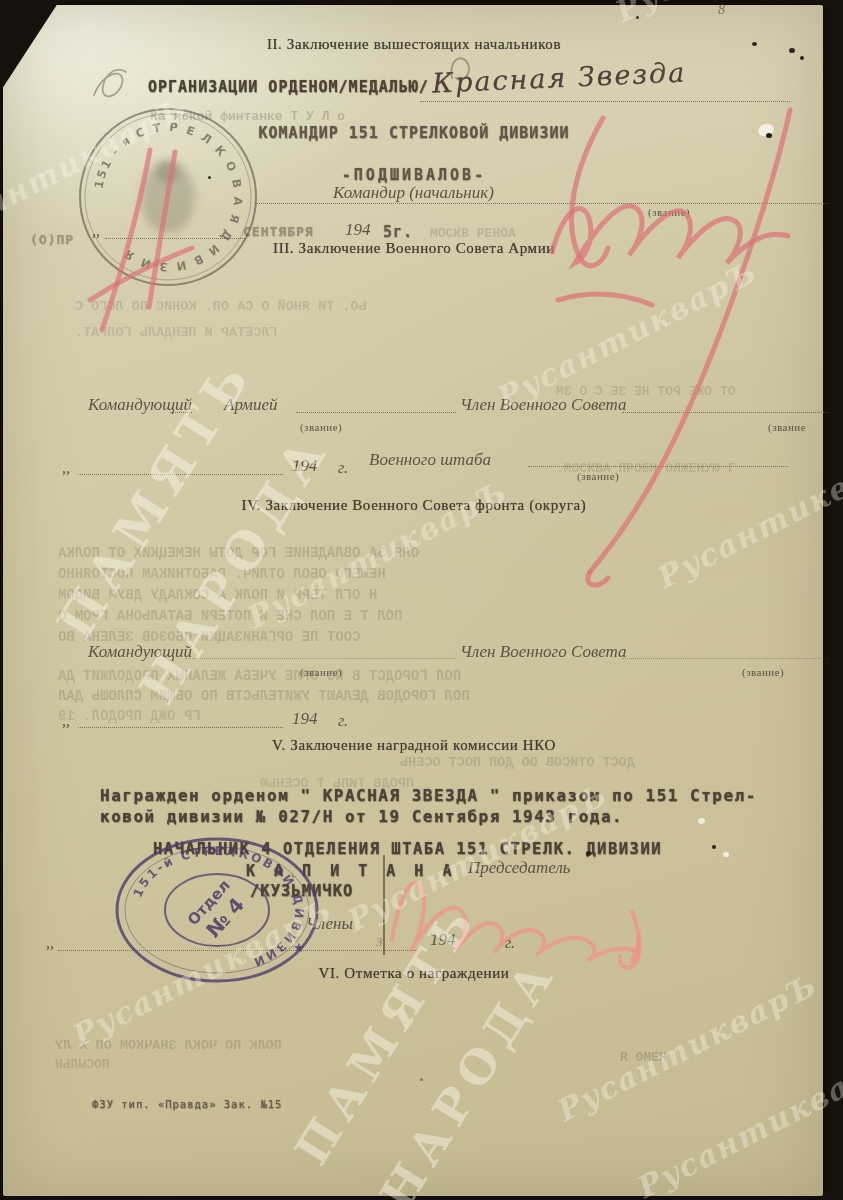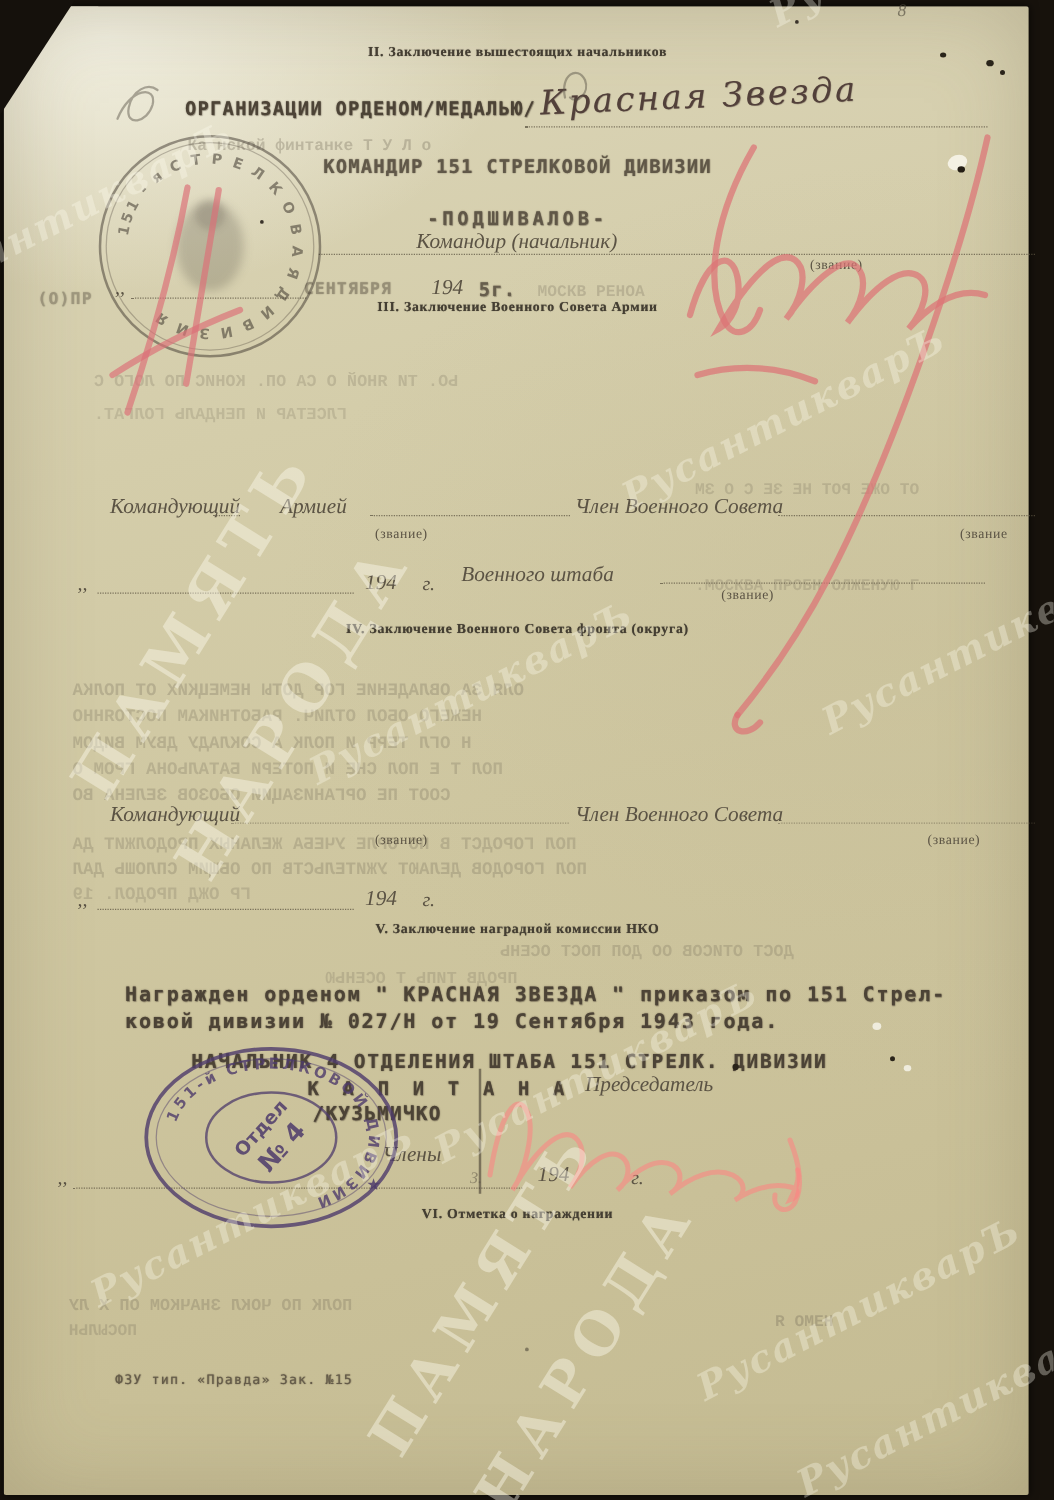--- a/index.html
+++ b/index.html
@@ -9,21 +9,21 @@
     background:
       radial-gradient(ellipse 520px 330px at 10% 2%, rgba(242,240,226,.95), rgba(242,240,226,0) 62%),
       radial-gradient(ellipse 700px 520px at 88% 42%, rgba(196,187,148,.38), rgba(196,187,148,0) 72%),
       linear-gradient(166deg,#dcd6ba 0%,#d4cdaa 28%,#cfc7a1 52%,#c9c098 78%,#c4bb92 100%);
     box-shadow: inset 0 0 70px rgba(116,104,76,.28), 0 0 8px rgba(0,0,0,.7);}
   .fold-hl{position:absolute;left:3px;top:5px;width:76px;height:110px;background:#f0eddf;
     clip-path:polygon(0 0,76px 0,0 110px);}
   .fold{position:absolute;left:0;top:0;width:70px;height:100px;background:#15110c;
     clip-path:polygon(0 0,60px 0,0 92px);}
   .abs{position:absolute;white-space:nowrap;}
-  .h{font-family:"Liberation Serif",serif;font-weight:bold;color:#443e32;font-size:11px;
+  .h{font-family:"Liberation Serif",serif;font-weight:normal;color:#443e32;font-size:15px;
      letter-spacing:.6px;text-shadow:0 0 .7px rgba(68,62,50,.8);}
   .cx{left:0;width:828px;text-align:center;}
   .t{font-family:"DejaVu Sans Mono",monospace;font-weight:bold;color:#4c4336;font-size:15px;
      letter-spacing:1px;text-shadow:0 0 1.2px rgba(76,66,52,.75),.5px .5px .6px rgba(76,66,52,.4);}
   .p{font-family:"Liberation Serif",serif;font-style:italic;color:#5b5344;font-size:16px;}
   .rank{font-family:"Liberation Serif",serif;color:#5b5344;font-size:11px;letter-spacing:.5px;}
   .dots{position:absolute;border-bottom:1.5px dotted rgba(92,84,66,.75);height:1px;}
   .bl{position:absolute;font-family:Liberation Mono, monospace;font-weight:bold;color:#6a6251;
       white-space:nowrap;filter:blur(.4px);}
   .mir{transform:scaleX(-1);display:inline-block;}

